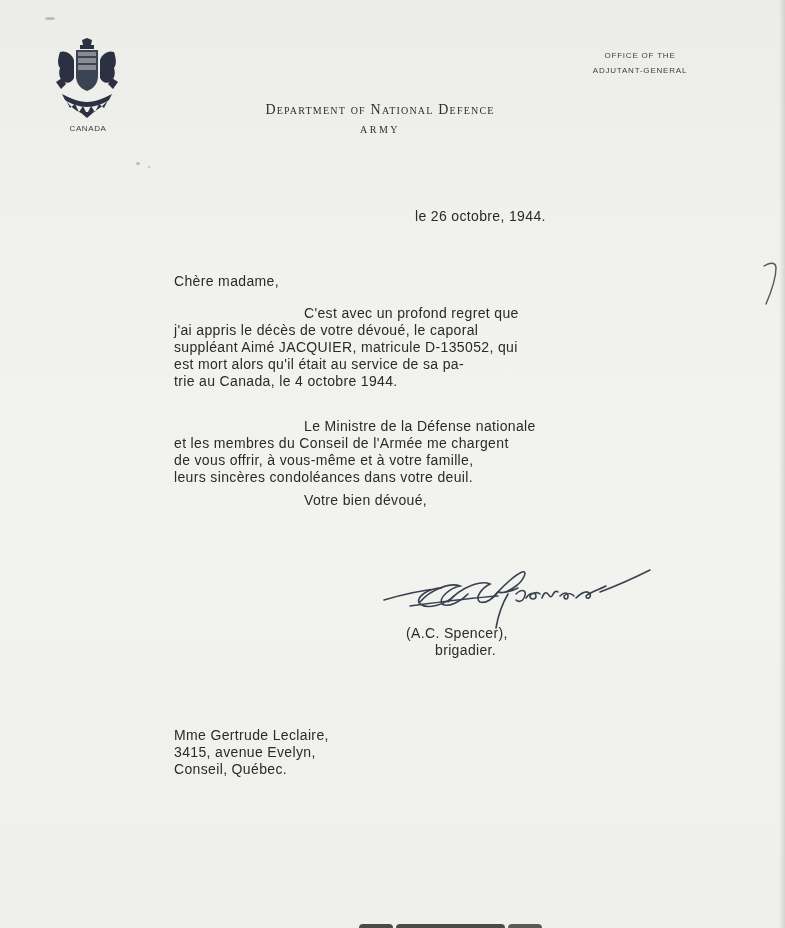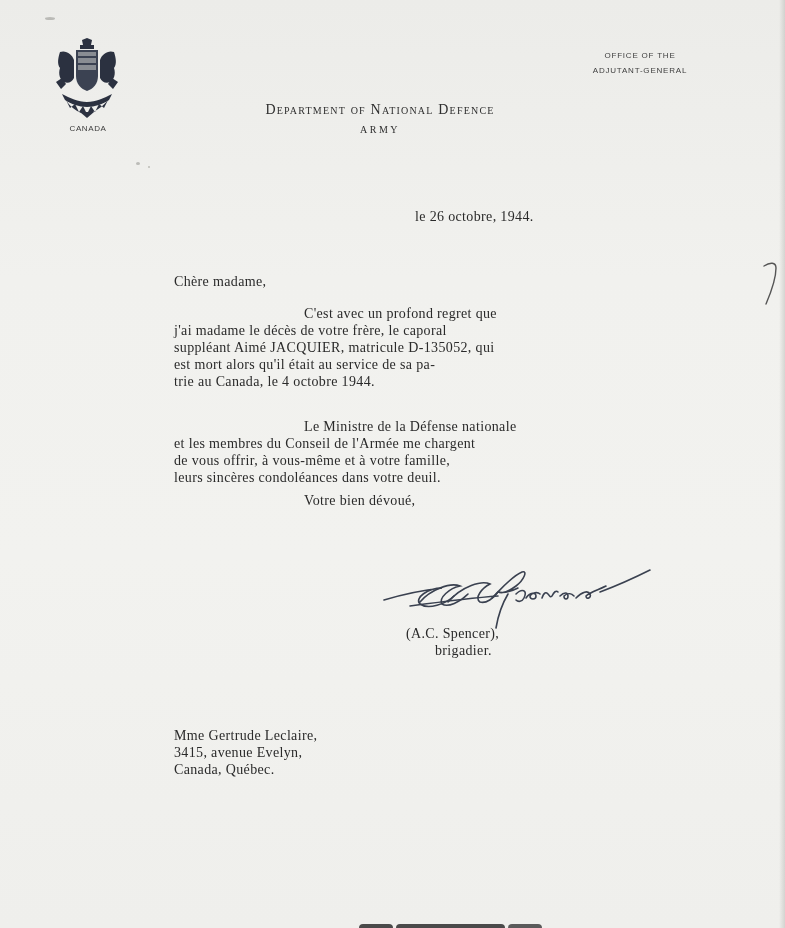--- a/index.html
+++ b/index.html
@@ -66,21 +66,21 @@
       left: 200px; top: 124px;
       width: 360px;
       text-align: center;
       font-family: "Liberation Serif", serif;
       font-size: 10px;
       letter-spacing: 2.5px;
       color: #2e2e2e;
     }
     .tw {
       position: absolute;
-      font-family: Liberation Serif, serif;
+      font-family: Liberation Sans, sans-serif;
       font-size: 14px;
       line-height: 17px;
       color: #2a2a2a;
       white-space: pre;
       letter-spacing: 0.35px;
     }
     .date { left: 415px; top: 208px; }
     .salutation { left: 174px; top: 273px; }
     .para1 { left: 174px; top: 305px; }
     .para2 { left: 174px; top: 406px; margin-top: 12px; }
@@ -147,21 +147,21 @@
 
   <div class="speck" style="left:136px;top:162px;width:4px;height:3px;"></div>
   <div class="speck" style="left:148px;top:166px;width:2px;height:2px;"></div>
   <div class="speck" style="left:45px;top:17px;width:10px;height:3px;"></div>
 
   <div class="tw date">le 26 octobre, 1944.</div>
 
   <div class="tw salutation">Chère madame,</div>
 
   <div class="tw para1"><span class="indent"></span><span>C'est avec un profond regret que</span>
-<span>j'ai madame le décès de votre frère, le caporal</span>
+<span>j'ai appris le décès de votre dévoué, le caporal</span>
 <span>suppléant Aimé JACQUIER, matricule D-135052, qui</span>
 <span>est mort alors qu'il était au service de sa pa-</span>
 <span>trie au Canada, le 4 octobre 1944.</span></div>
 
   <div class="tw para2"><span class="indent"></span><span>Le Ministre de la Défense nationale</span>
 <span>et les membres du Conseil de l'Armée me chargent</span>
 <span>de vous offrir, à vous-même et à votre famille,</span>
 <span>leurs sincères condoléances dans votre deuil.</span></div>
 
   <div class="tw closing">Votre bien dévoué,</div>
@@ -181,21 +181,21 @@
       <path d="M220 24 c16 -6 34 -14 50 -22"></path>
       <path d="M30 38 c30 -4 60 -8 88 -10"></path>
     </g>
   </svg>
 
   <div class="tw sig-name">(A.C. Spencer),</div>
   <div class="tw sig-rank">brigadier.</div>
 
   <div class="tw address"><span>Mme Gertrude Leclaire,</span>
 <span>3415, avenue Evelyn,</span>
-<span>Canada, Québec.</span></div>
+<span>Conseil, Québec.</span></div>
 
   <svg class="margin-mark" viewBox="0 0 22 50">
     <path d="M4 6 c6 -4 12 -4 12 2 c0 8 -4 22 -10 36" fill="none" stroke="#555" stroke-width="1.4" stroke-linecap="round"></path>
   </svg>
 
   <div class="scan-bar" style="left:359px;width:34px;"></div>
   <div class="scan-bar" style="left:396px;width:109px;"></div>
   <div class="scan-bar" style="left:508px;width:34px;background:#5a5a5a;"></div>
 </div>
 

